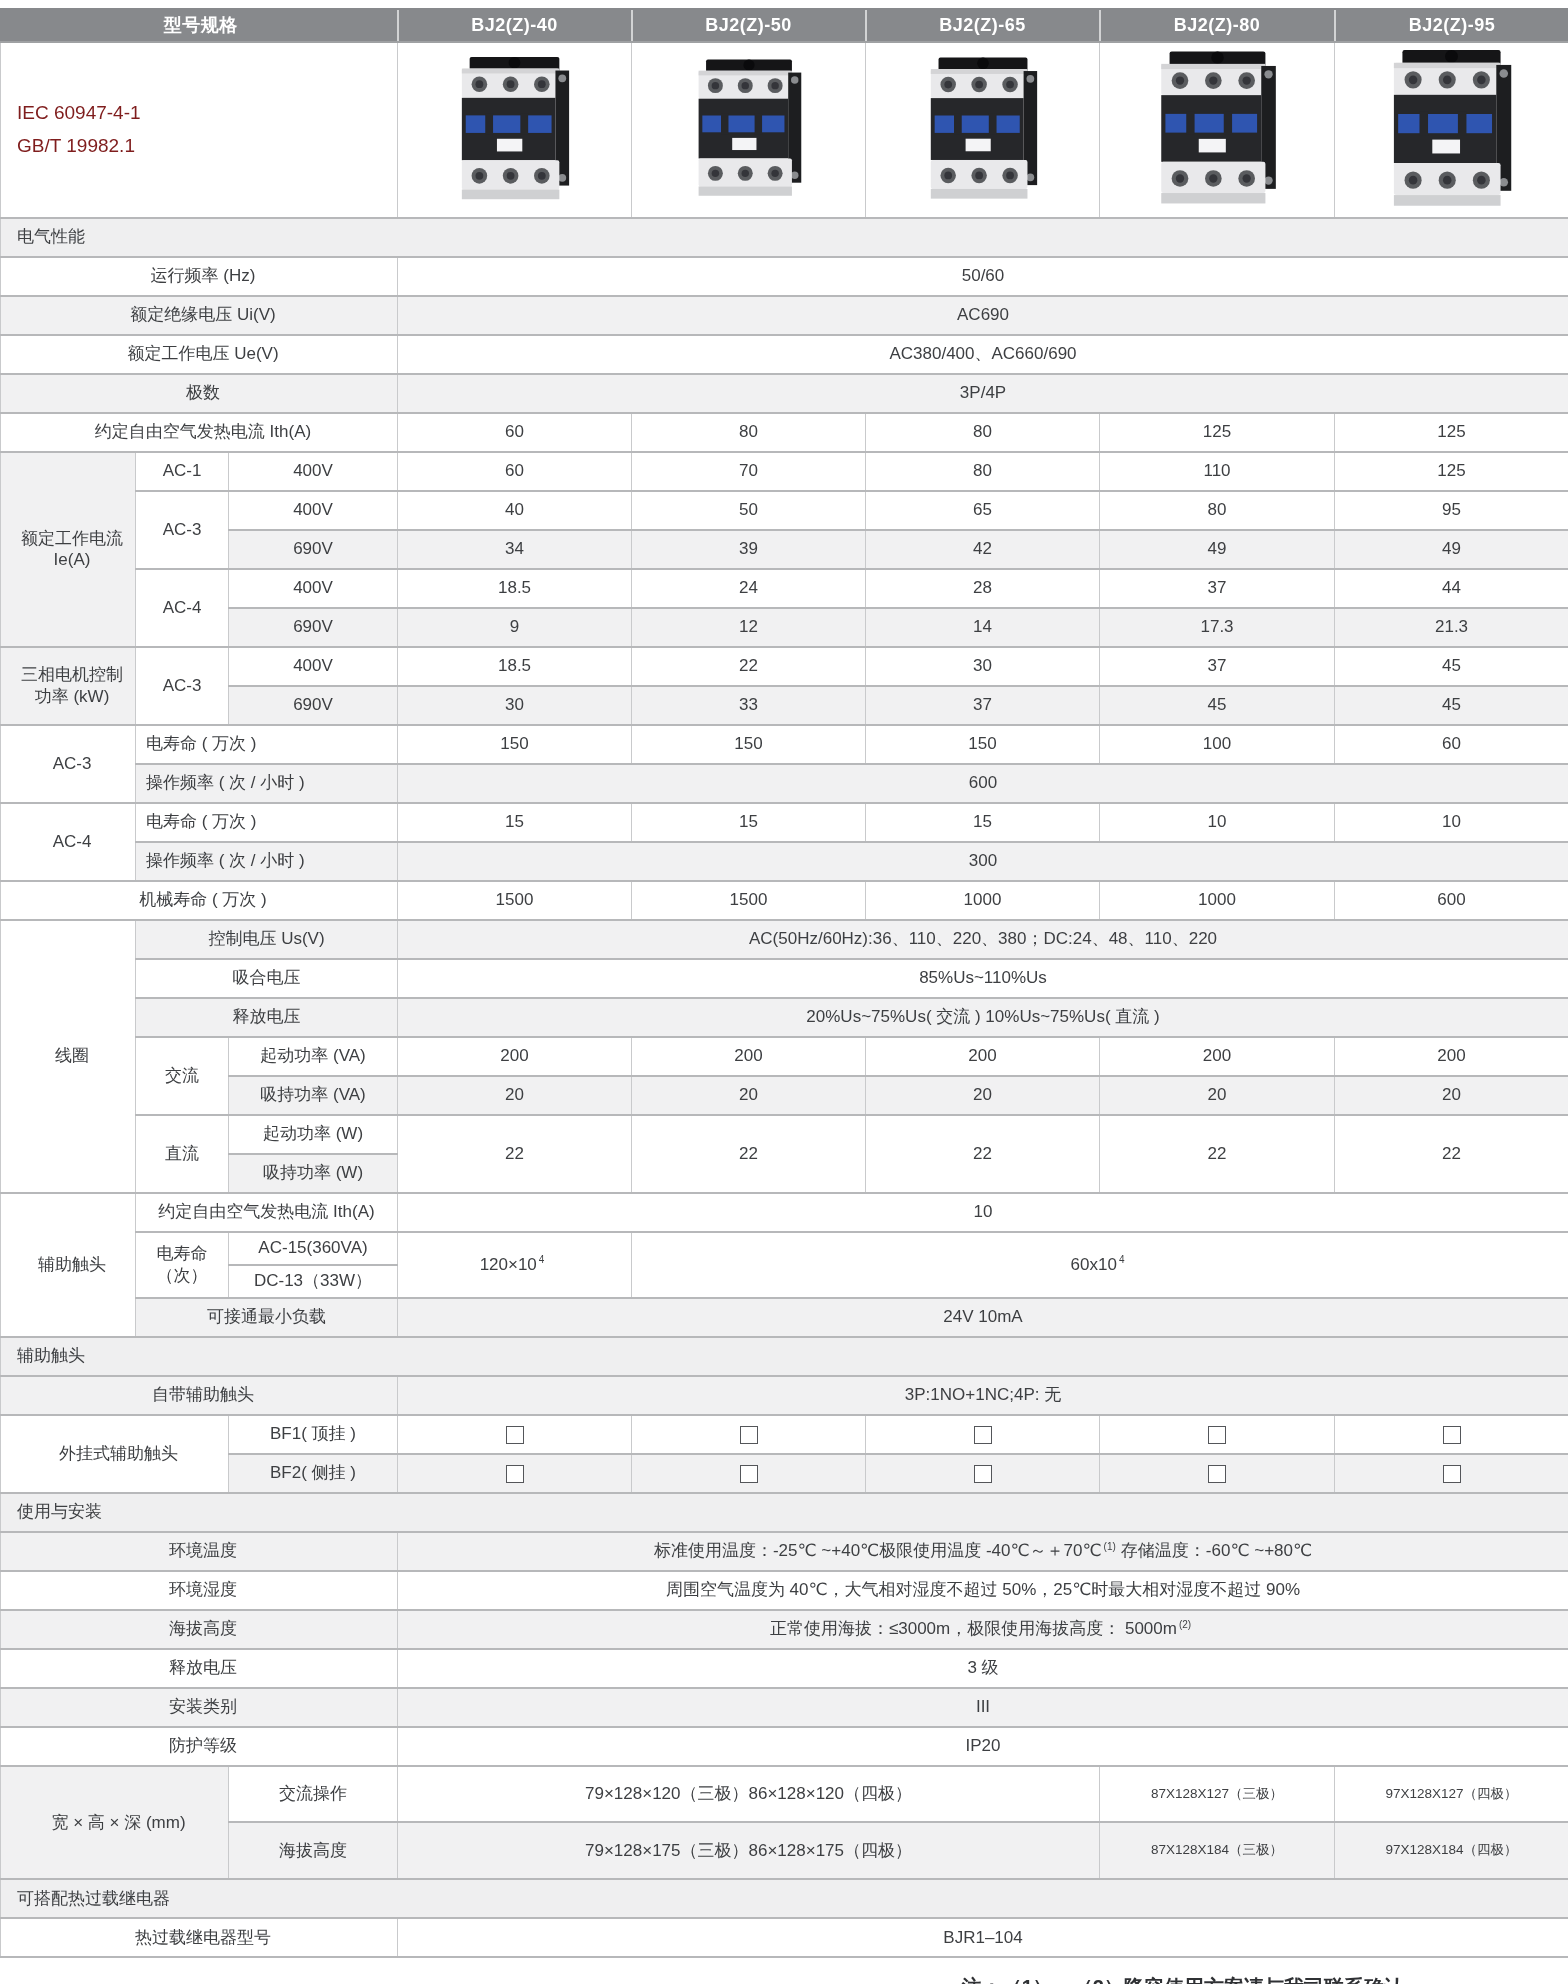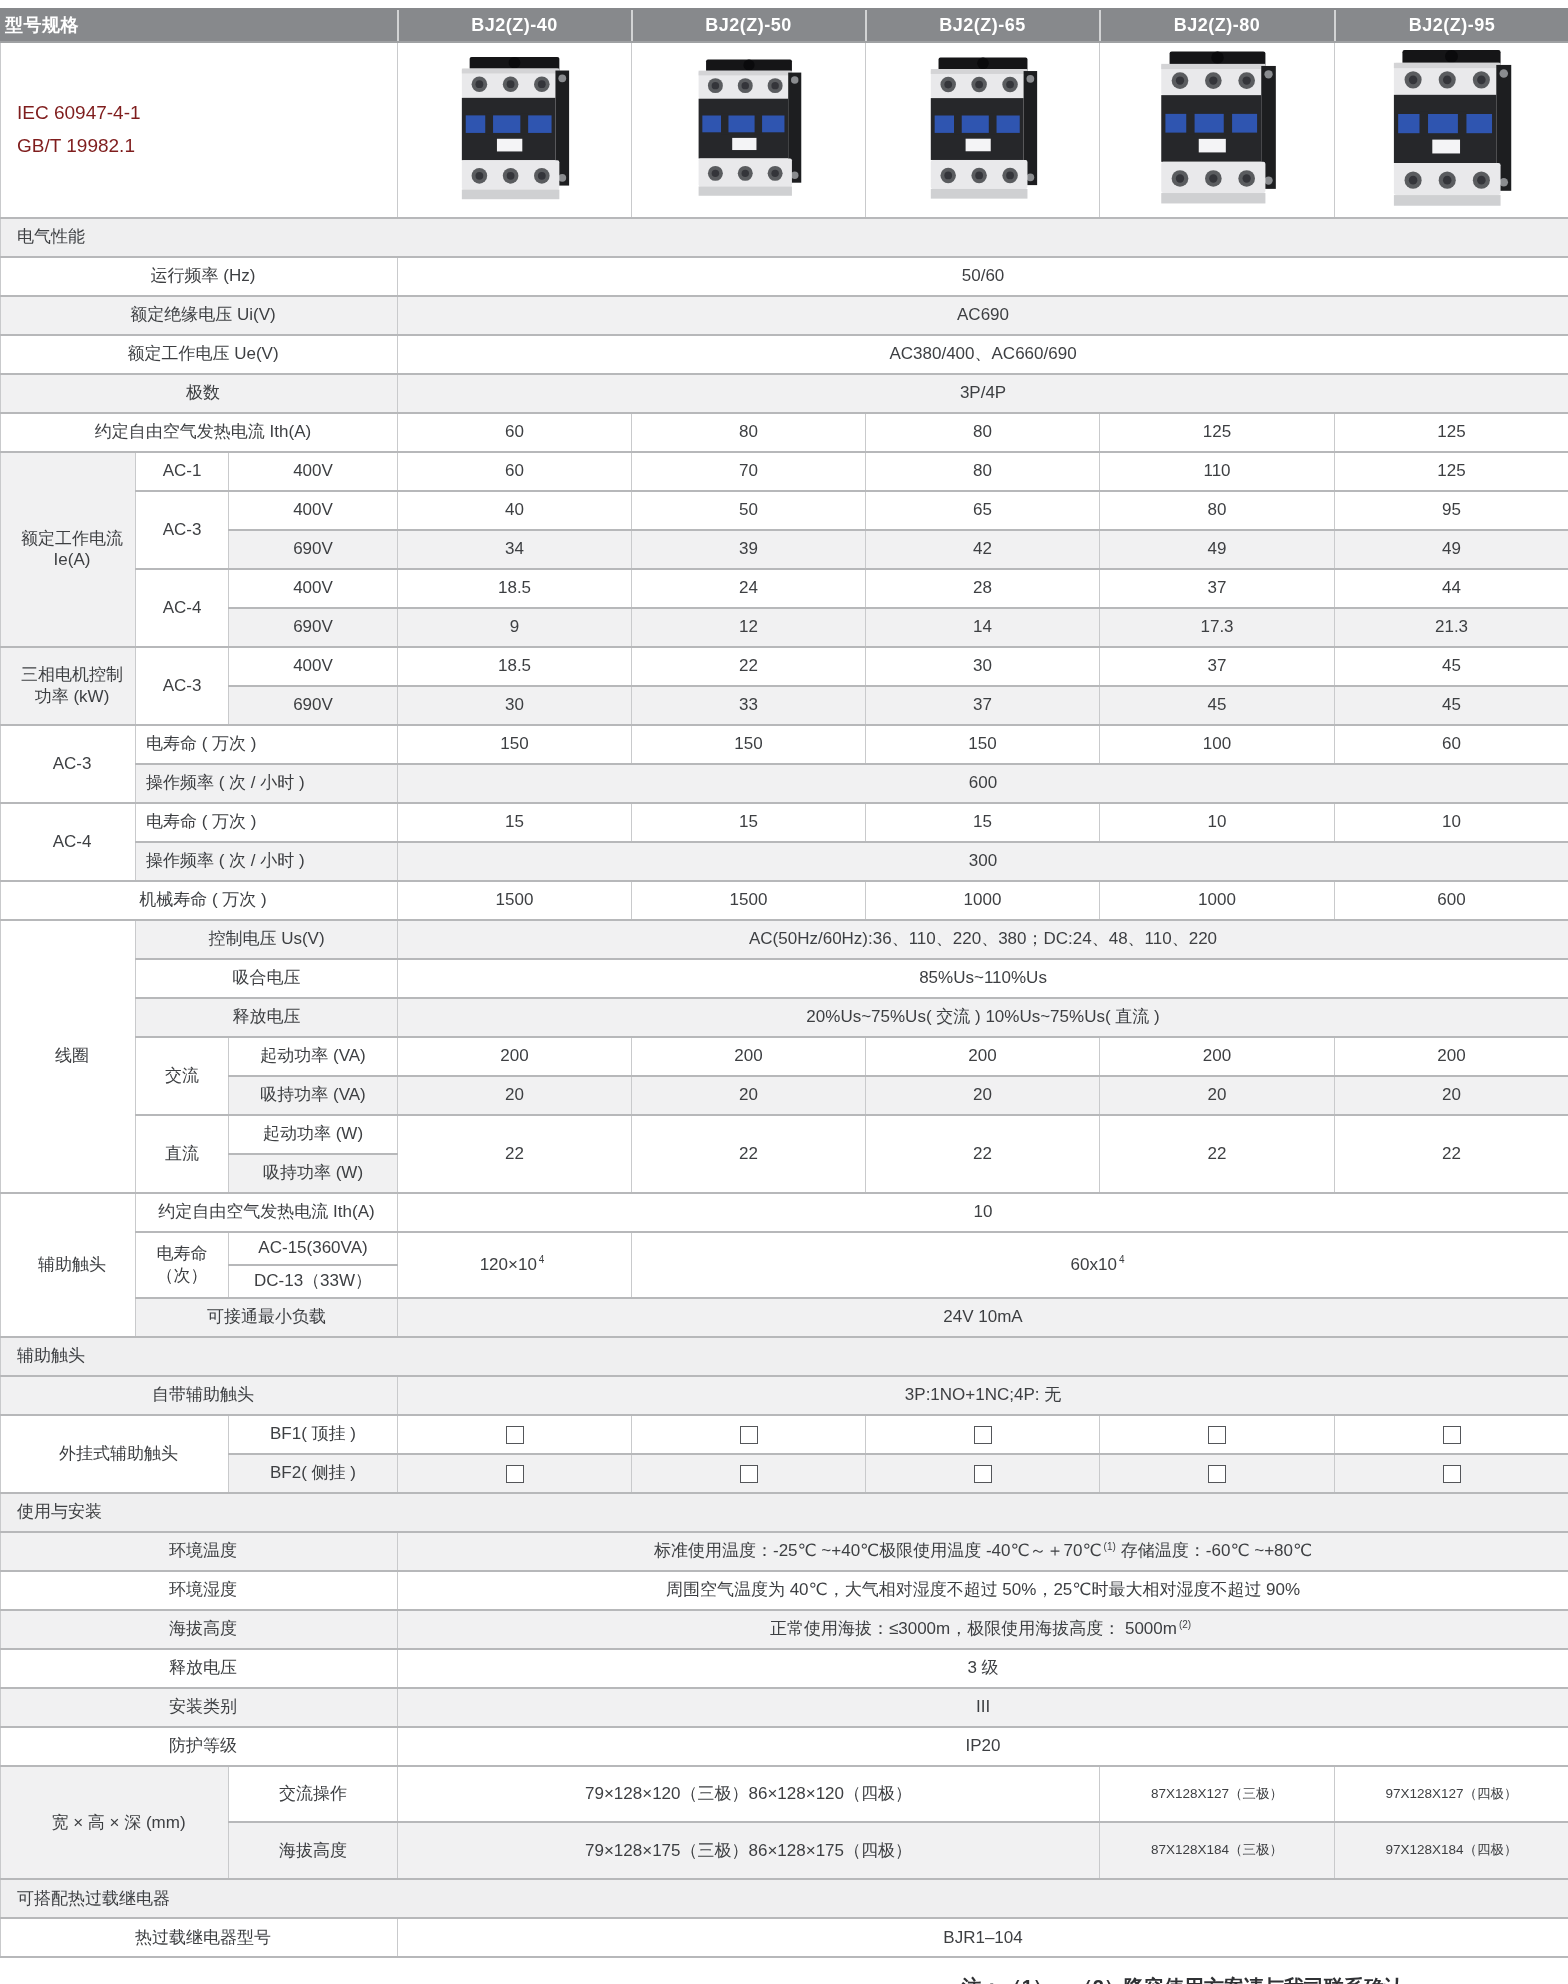--- a/index.html
+++ b/index.html
@@ -17,21 +17,21 @@
     border-top:2px solid var(--hline);border-bottom:2px solid var(--hline);
     font-size:17px;text-align:center;vertical-align:middle;
     padding:4px 8px;box-sizing:border-box;height:39px;line-height:1.25;
     overflow:hidden;
   }
   tr.hdr td{
     background:var(--header-bg);color:#fff;font-weight:700;font-size:18px;
     border-left:2px solid #d2d3d4;border-right:0;border-top:2px solid var(--header-bg);
     border-bottom:2px solid #9fa1a3;height:31px;letter-spacing:.5px;
   }
-  tr.hdr td:first-child{border-left:1px solid var(--header-bg);text-align:left;padding-left:4px;}
+  tr.hdr td:first-child{border-left:1px solid var(--header-bg);text-align:center;padding-left:12px;}
   tr.products td{height:176px;background:#fff;}
   td.std{ text-align:left;padding-left:16px;font-size:19px;line-height:1.7;color:#7f1d1d;}
   tr.sec td{background:var(--section);text-align:left;padding-left:16px;height:39px;margin-top:28px;}
   td.lbl{text-align:center;padding-left:16px;}
   td.lbl2{text-align:left;padding-left:10px;}
   td.gc{background:var(--stripe);margin-left:28px;}
   td.small-val{font-size:13.5px;padding:19px 2px;}
   tr.sm td{height:33px;}
   sup{font-size:10px;margin:0 5px 0 2px;vertical-align:super;line-height:0;}
   .cbx{display:inline-block;width:16px;height:16px;border:1px solid #54565a;background:#fff;vertical-align:middle;}

